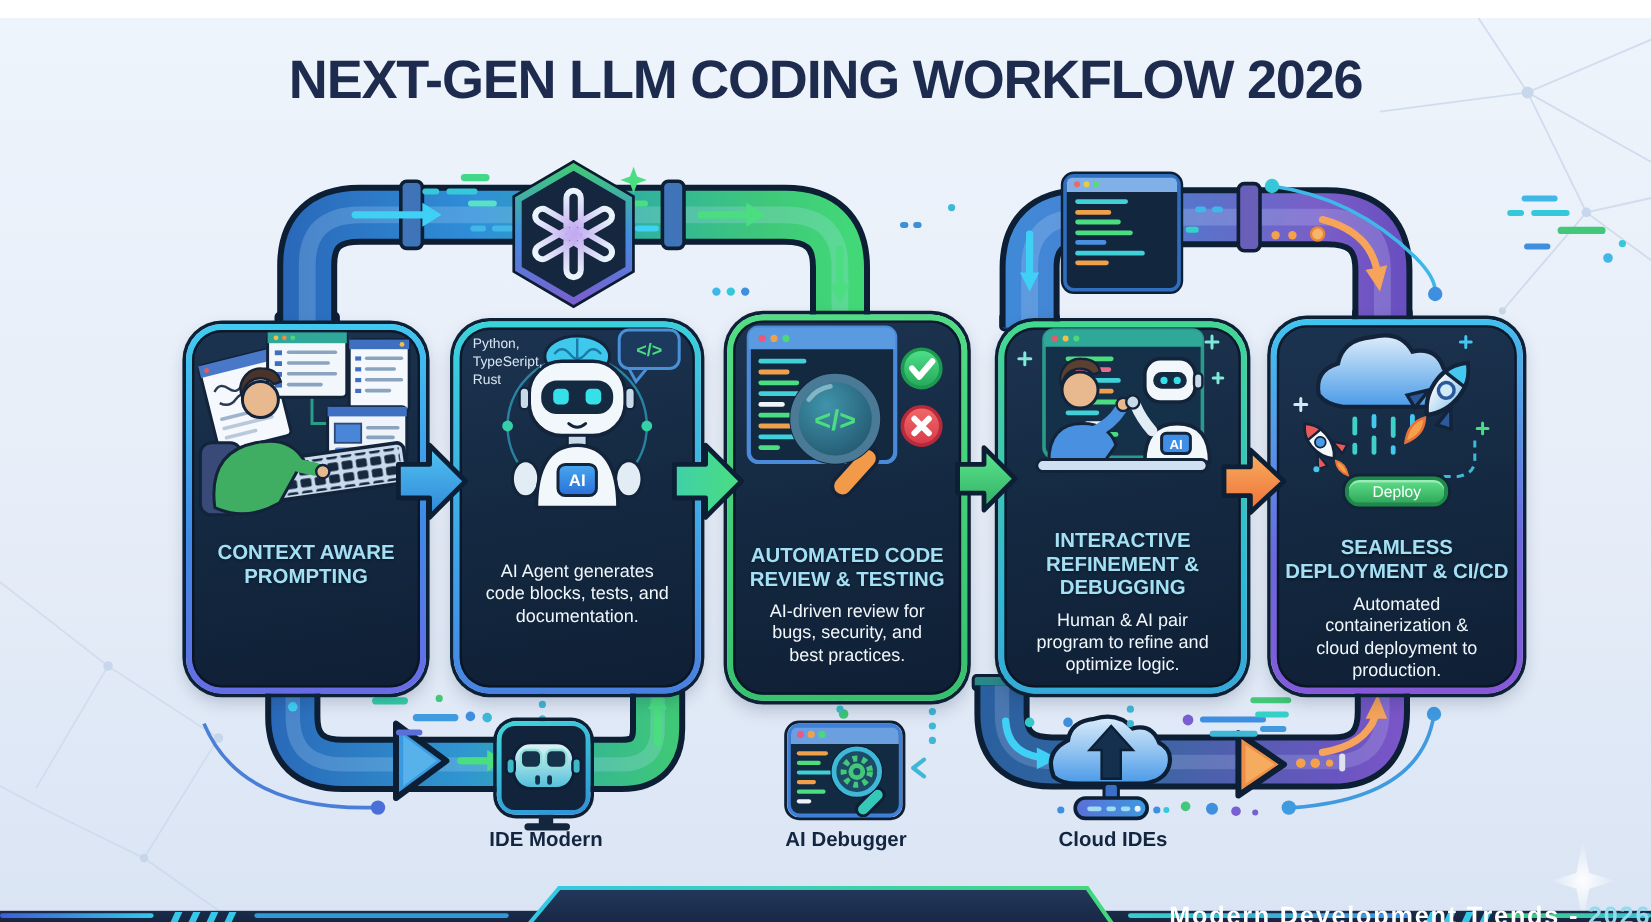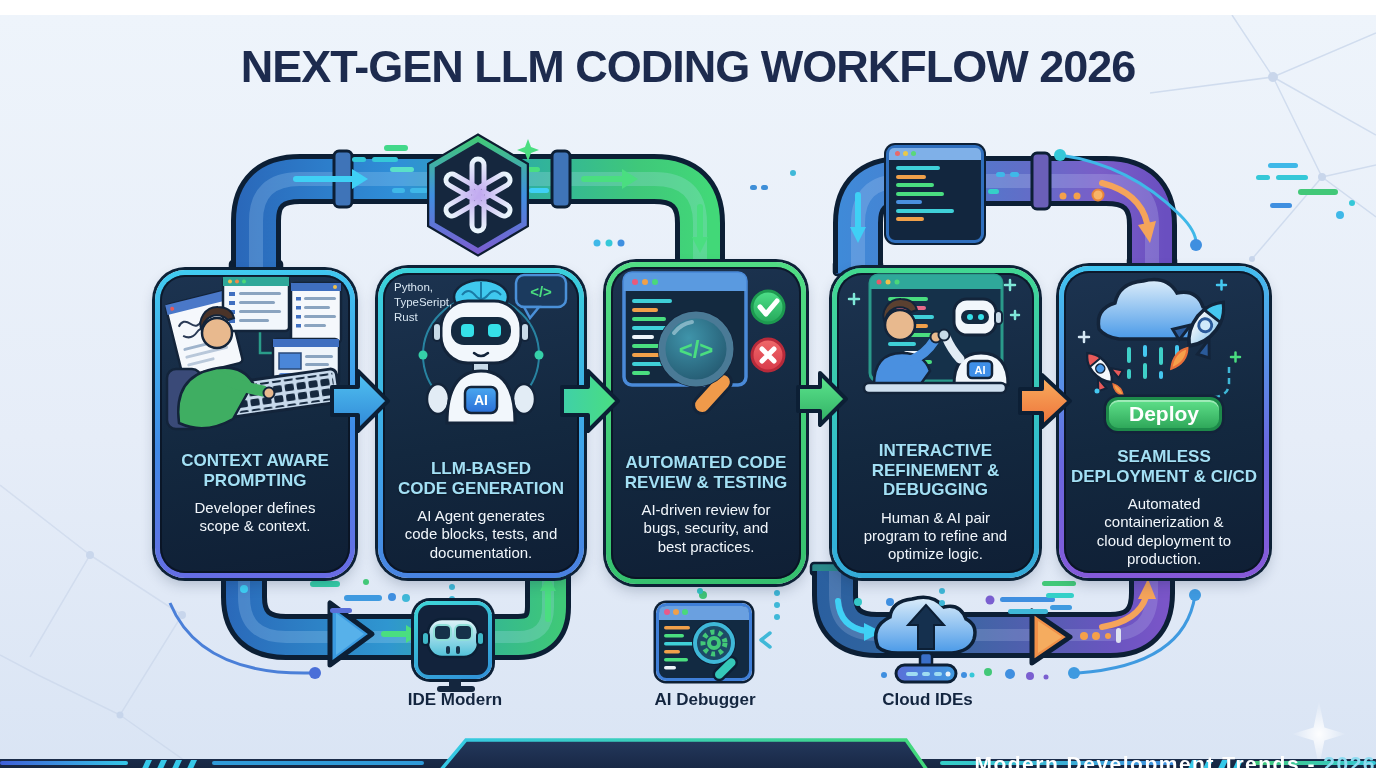--- a/index.html
+++ b/index.html
@@ -16,21 +16,21 @@
     box-shadow:inset 0 0 0 2px rgba(8,18,32,.75);
     display:flex;flex-direction:column;align-items:center;text-align:center;}
   .card-art{position:relative;width:100%;flex:none;}
   .card-art svg{position:absolute;left:0;top:0;width:100%;height:100%;}
   .card-title{font-weight:bold;font-size:17px;color:#a3e0f5;white-space:pre-line;
     line-height:1.15;margin-top:0;text-shadow:0 1px 2px rgba(0,0,0,.4);}
   .card-desc{font-size:15px;color:#f1f6fb;white-space:pre-line;line-height:1.22;margin-top:9px;}
   .lang-note{position:absolute;top:7px;left:11px;font-size:11.5px;color:#d8e6f2;
     line-height:1.3;text-align:left;white-space:pre-line;z-index:5;}
   .deploy-btn{position:absolute;left:50%;transform:translateX(-50%);top:126px;z-index:5;
-    padding:2px 20px;font-size:21px;font-weight:bold;color:#fff;border-radius:12px;
+    padding:2px 20px;font-size:13px;font-weight:normal;color:#fff;border-radius:12px;
     background:linear-gradient(180deg,#5fe08a,#2fa85a);border:3px solid #1d8a4a;
     box-shadow:0 0 0 2.5px #13243a, inset 0 2px 0 rgba(255,255,255,.4);}
   .codewin{position:absolute;left:886px;top:130px;width:92px;height:92px;z-index:4;
     background:#12263e;border:3px solid #2f6fbe;border-radius:9px;box-shadow:0 0 0 2px #0c1f35;}
   .codewin .hdr{height:12px;background:#7fb0e8;border-radius:5px 5px 0 0;display:flex;gap:3px;padding:3px 0 0 6px;box-sizing:border-box;}
   .codewin .hdr span{width:5px;height:5px;border-radius:50%;display:block;}
   .codewin .rows{padding:6px 7px;display:flex;flex-direction:column;gap:4.5px;}
   .crow{height:4px;border-radius:2px;}
   .copilot{position:absolute;left:414px;top:586px;width:78px;height:78px;border-radius:16px;
     padding:4px;box-sizing:border-box;background:linear-gradient(160deg,#3fd8d8,#2f8fd8);
@@ -356,22 +356,20 @@
             <path d="M14,148 q-6,-46 34,-54 q28,-6 40,14 l-20,36 q-28,16 -54,4 Z" fill="#3fae62" stroke="#13243a" stroke-width="2.5"></path>
             <circle cx="52" cy="58" r="15" fill="#e8b98e" stroke="#13243a" stroke-width="2.5"></circle>
             <path d="M37,56 a15,15 0 0 1 26,-11 l6,-2 q-3,-11 -16,-11 a17,17 0 0 0 -16,24 Z" fill="#4a3328" stroke="#13243a" stroke-width="2"></path>
             <path d="M52,100 q22,12 46,16" fill="none" stroke="#3fae62" stroke-width="11" stroke-linecap="round"></path>
             <circle cx="104" cy="118" r="5.5" fill="#e8b98e" stroke="#13243a" stroke-width="2"></circle>
           </g>
         </svg>
       </div>
       <div class="card-title">CONTEXT AWARE
 PROMPTING</div>
-      <div class="card-desc">Developer defines
-scope &amp; context.</div>
     </div>
   </div>
 
   <div class="card" style="left:378px;top:253px;width:196px;height:300px;background:linear-gradient(175deg,#3ad4da 0%,#3fa4ea 60%,#4a7fe0 100%);">
     <div class="card-inner">
       <div class="lang-note">Python,
 TypeSeript,
 Rust</div>
       <div class="card-art" style="height:186px;">
         <svg viewBox="0 0 186 186">
@@ -407,22 +405,20 @@
           <g>
             <rect x="85" y="90" width="16" height="9" fill="#c8dae8" stroke="#13243a" stroke-width="2"></rect>
             <ellipse cx="50" cy="126" rx="11" ry="15" fill="#e2ecf5" stroke="#13243a" stroke-width="2.5"></ellipse>
             <ellipse cx="136" cy="126" rx="11" ry="15" fill="#e2ecf5" stroke="#13243a" stroke-width="2.5"></ellipse>
             <path d="M59,150 q0,-52 34,-52 q34,0 34,52 Z" fill="#f2f7fc" stroke="#13243a" stroke-width="3"></path>
             <rect x="77" y="114" width="32" height="26" rx="6" fill="url(#chestg)" stroke="#13243a" stroke-width="2.5"></rect>
             <text x="93" y="132" text-anchor="middle" font-size="14" font-weight="bold" fill="#ffffff">AI</text>
           </g>
         </svg>
       </div>
-      <div class="card-title">LLM-BASED
-CODE GENERATION</div>
       <div class="card-desc">AI Agent generates
 code blocks, tests, and
 documentation.</div>
     </div>
   </div>
 
   <div class="card" style="left:606px;top:247px;width:190px;height:312px;background:linear-gradient(175deg,#52de85 0%,#35c06e 100%);">
     <div class="card-inner">
       <div class="card-art" style="height:186px;">
         <svg viewBox="0 0 180 186">

